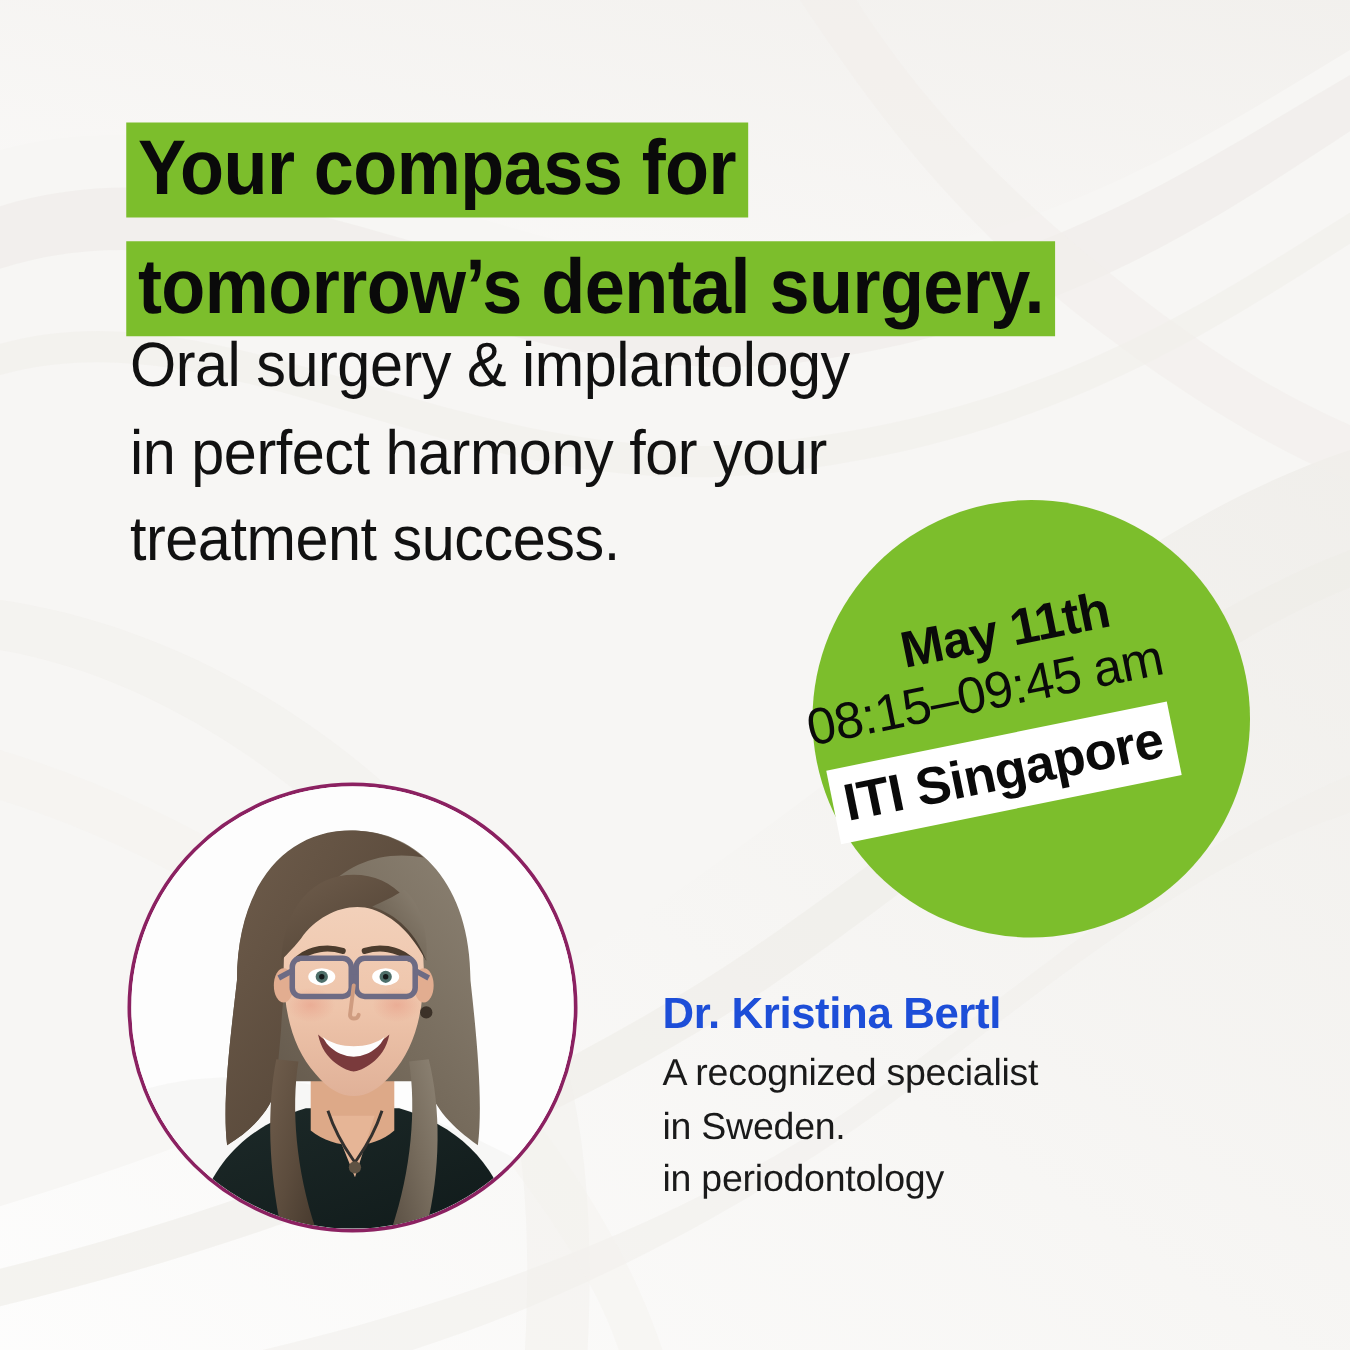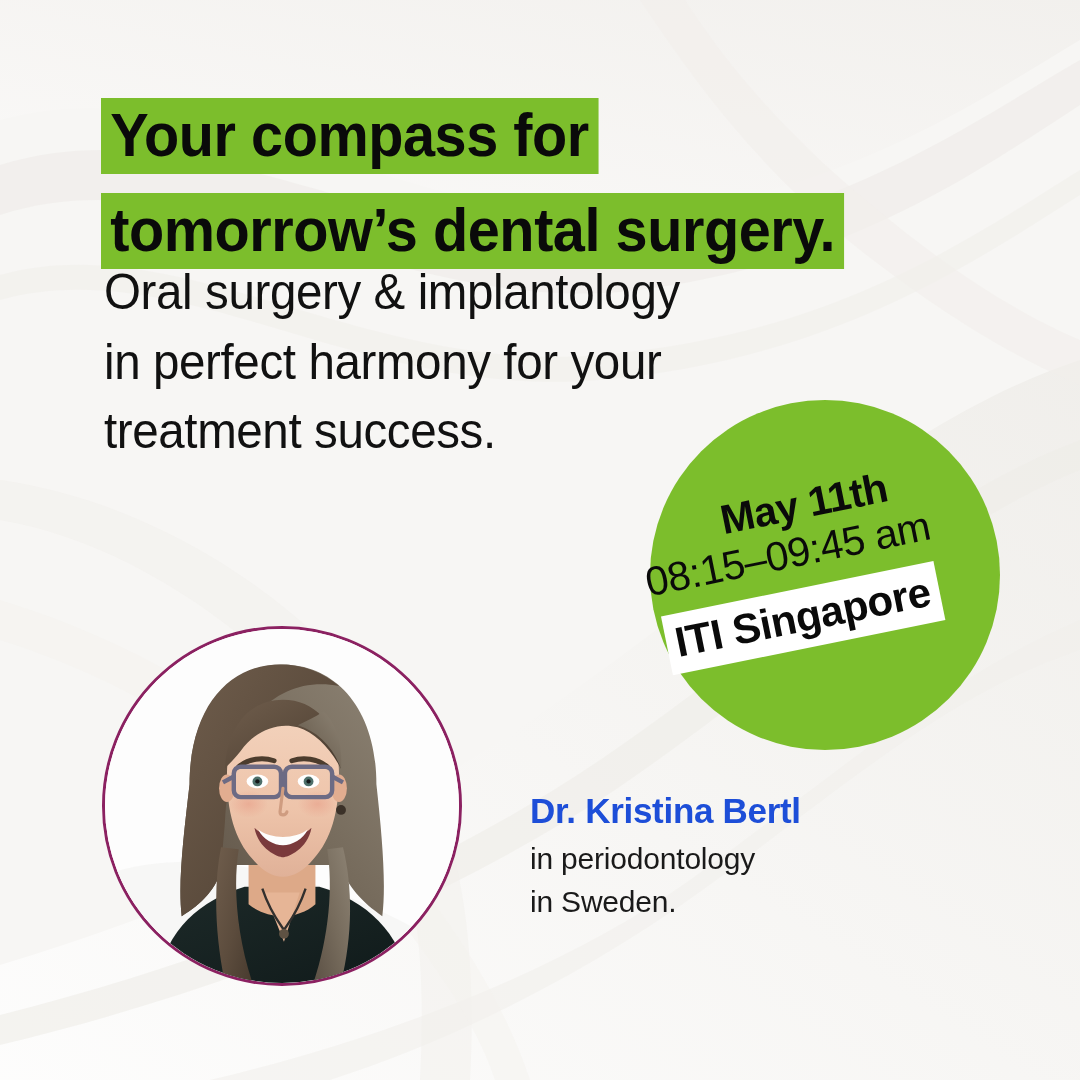--- a/index.html
+++ b/index.html
@@ -250,16 +250,17 @@
     <circle cx="182" cy="310" r="5" fill="#5e5243"></circle>
 
     <path d="M118,222 C110,262 112,312 122,360 L150,360 C134,312 130,262 136,224 Z" fill="url(#hairL)"></path>
     <path d="M242,222 C252,262 252,312 240,360 L212,360 C228,312 232,262 226,224 Z" fill="url(#hairR)"></path>
   </svg>
 </div>
 
 <div class="speaker">
   <div class="speaker-name">Dr. Kristina Bertl</div>
   <div class="speaker-bio">
+    <span>A recognized specialist</span>
+    <span>in Sweden.</span>
     <span>in periodontology</span>
-    <span>in Sweden.</span>
   </div>
 </div>
 
 </body></html>

